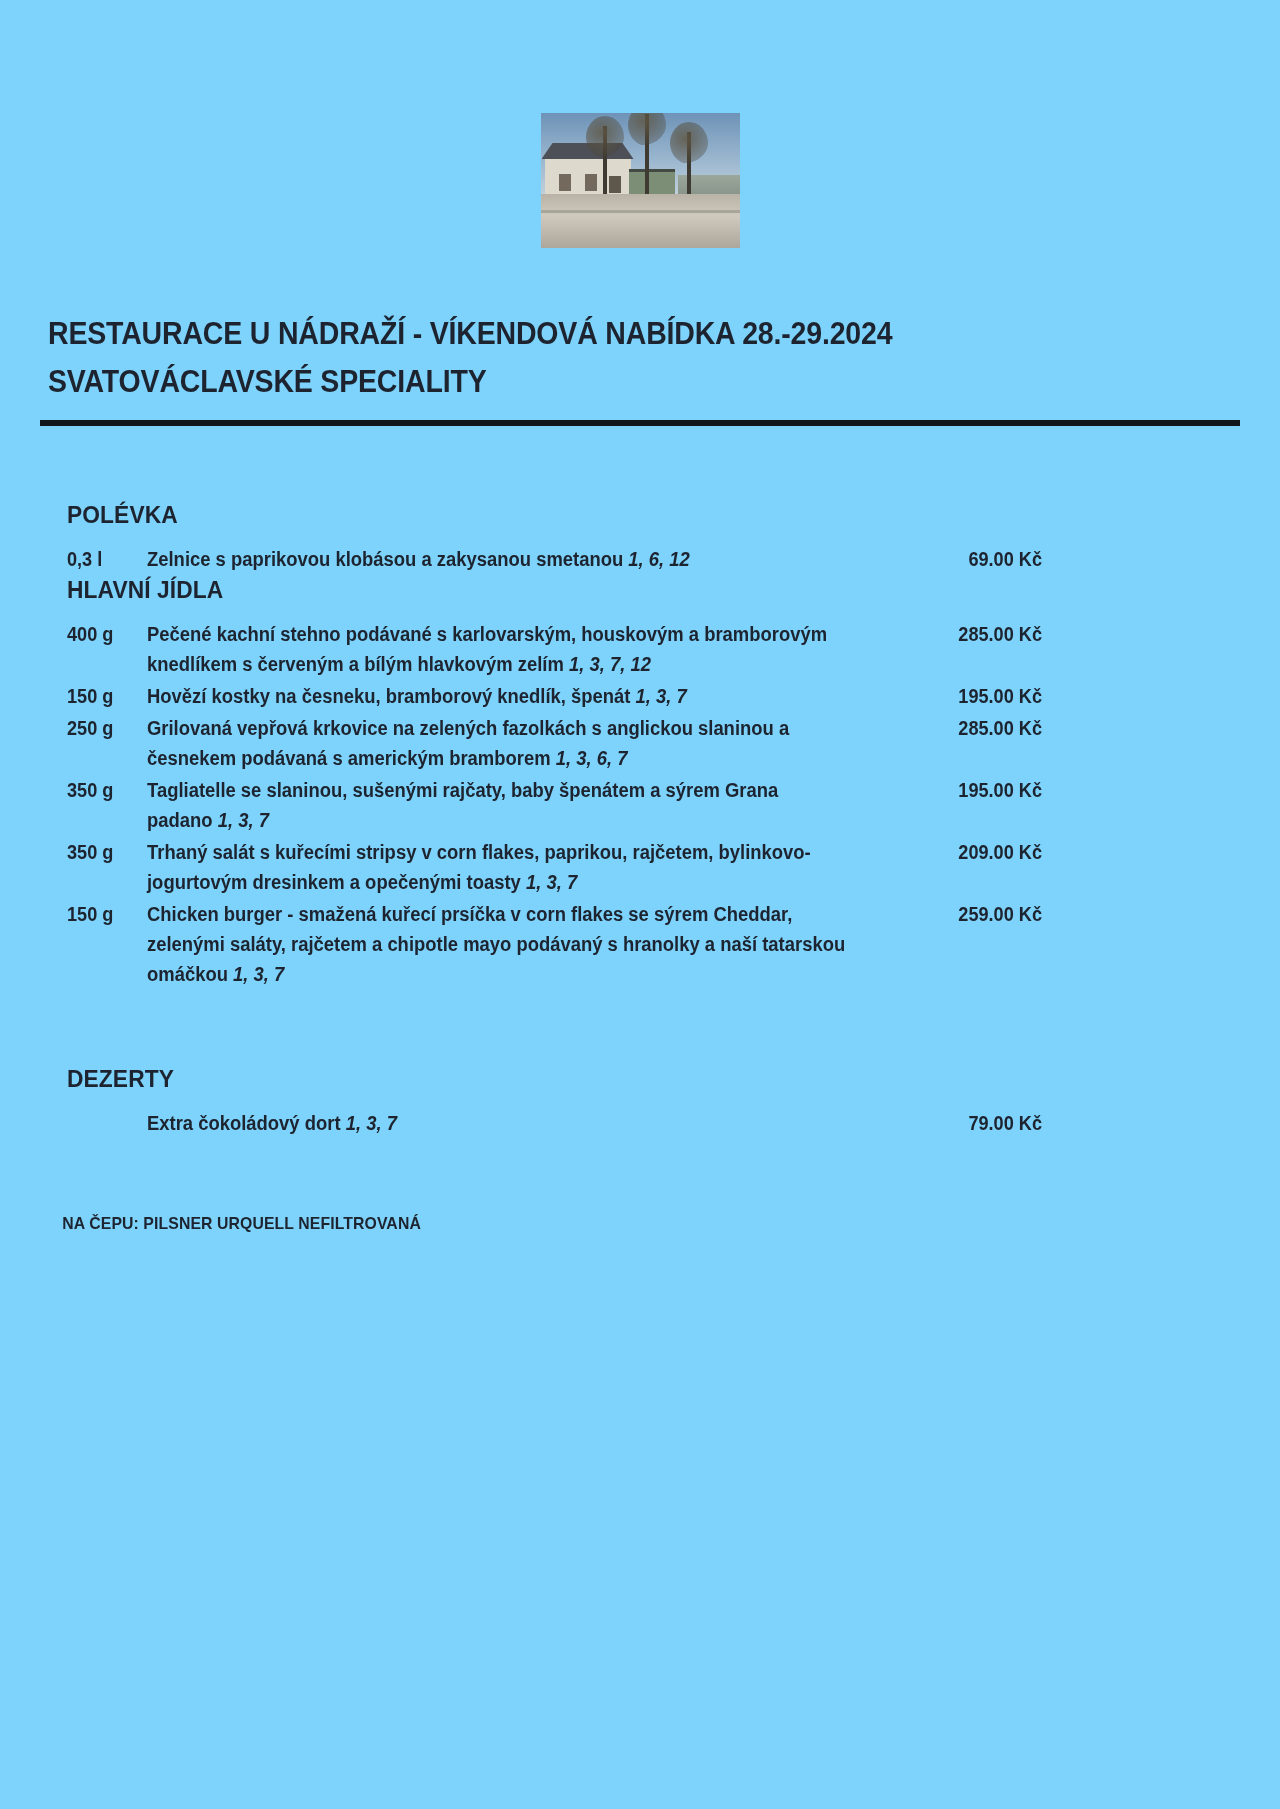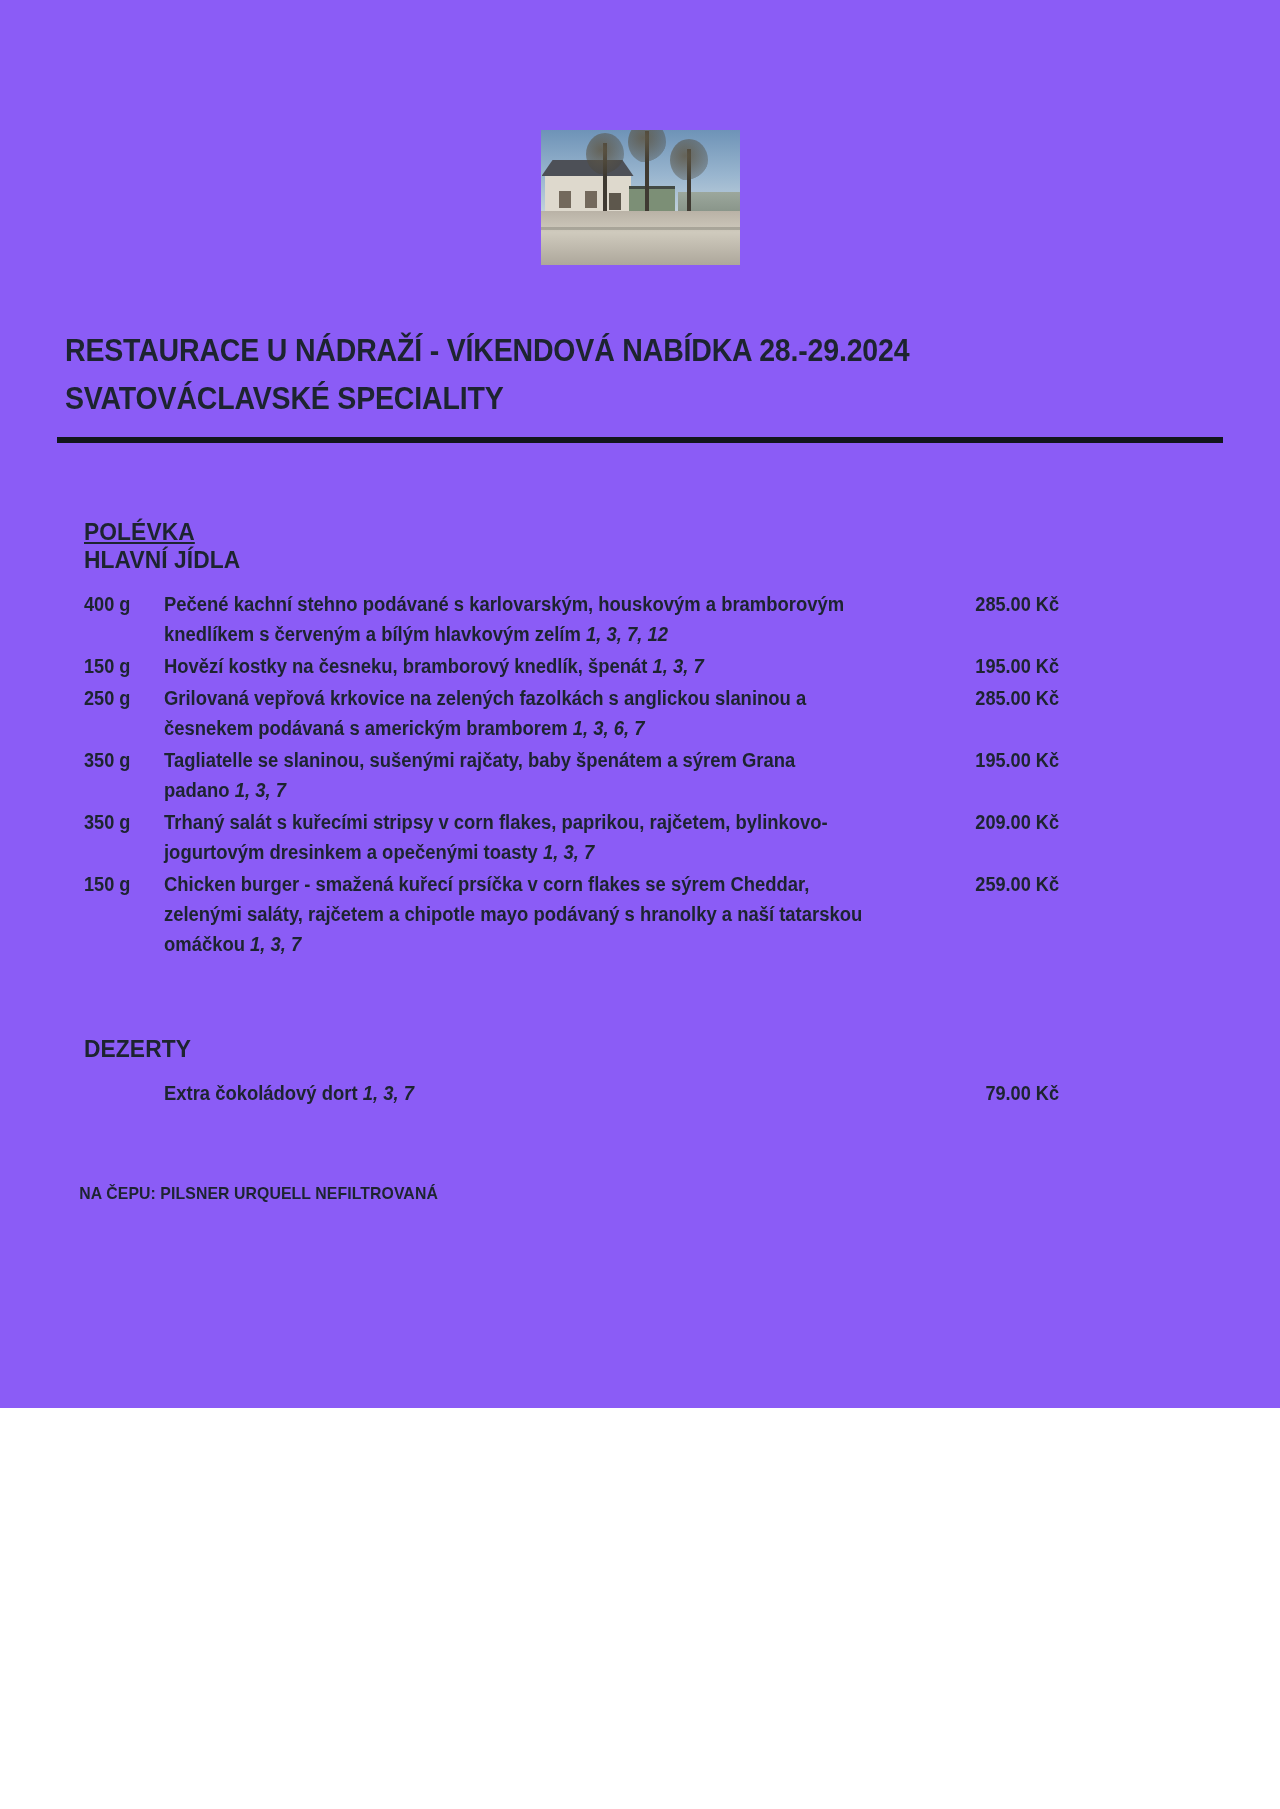--- a/index.html
+++ b/index.html
@@ -12,23 +12,23 @@
 
   body {
     font-family: "Liberation Sans", "DejaVu Sans", sans-serif;
     color: #1d2430;
     -webkit-font-smoothing: antialiased;
   }
 
   .page {
     position: relative;
     width: 1280px;
-    height: 1408px;
-    background: #8b5cf6;
-    padding: 17px;
+    height: 1809px;
+    background: #7dd3fc;
+    padding: 0;
     overflow: hidden;
   }
 
   
   .photo-wrap {
     padding-top: 113px;
     display: flex;
     justify-content: center;
   }
 
@@ -155,21 +155,21 @@
 
   .section-head {
     font-weight: 700;
     font-size: 24.5px;
     letter-spacing: 0.1px;
     color: #1d2430;
     transform: scaleX(0.93);
     transform-origin: left center;
   }
 
-  .sec-polevka { margin-top: 75px; text-decoration: underline; }
+  .sec-polevka { margin-top: 75px; }
   .sec-hlavni  { }
   .sec-dezerty { margin-top: 76px; }
 
   .items { margin-top: 15px; }
 
   .row {
     display: flex;
     align-items: flex-start;
     margin-bottom: 2px;
   }
@@ -250,20 +250,27 @@
     <div class="title-line">RESTAURACE U NÁDRAŽÍ - VÍKENDOVÁ NABÍDKA 28.-29.2024</div>
     <div class="title-line">SVATOVÁCLAVSKÉ SPECIALITY</div>
   </div>
 
   <div class="rule"></div>
 
   <div class="content">
 
     <div class="section sec-polevka">
       <div class="section-head">POLÉVKA</div>
+      <div class="items">
+        <div class="row">
+          <div class="portion">0,3 l</div>
+          <div class="desc"><span>Zelnice s paprikovou klobásou a zakysanou smetanou</span> <span class="allerg">1, 6, 12</span></div>
+          <div class="price">69.00 Kč</div>
+        </div>
+      </div>
     </div>
 
     <div class="section sec-hlavni">
       <div class="section-head">HLAVNÍ JÍDLA</div>
       <div class="items">
 
         <div class="row">
           <div class="portion">400 g</div>
           <div class="desc"><span>Pečené kachní stehno podávané s karlovarským, houskovým a bramborovým knedlíkem s červeným a bílým hlavkovým zelím</span> <span class="allerg">1, 3, 7, 12</span></div>
           <div class="price">285.00 Kč</div>

